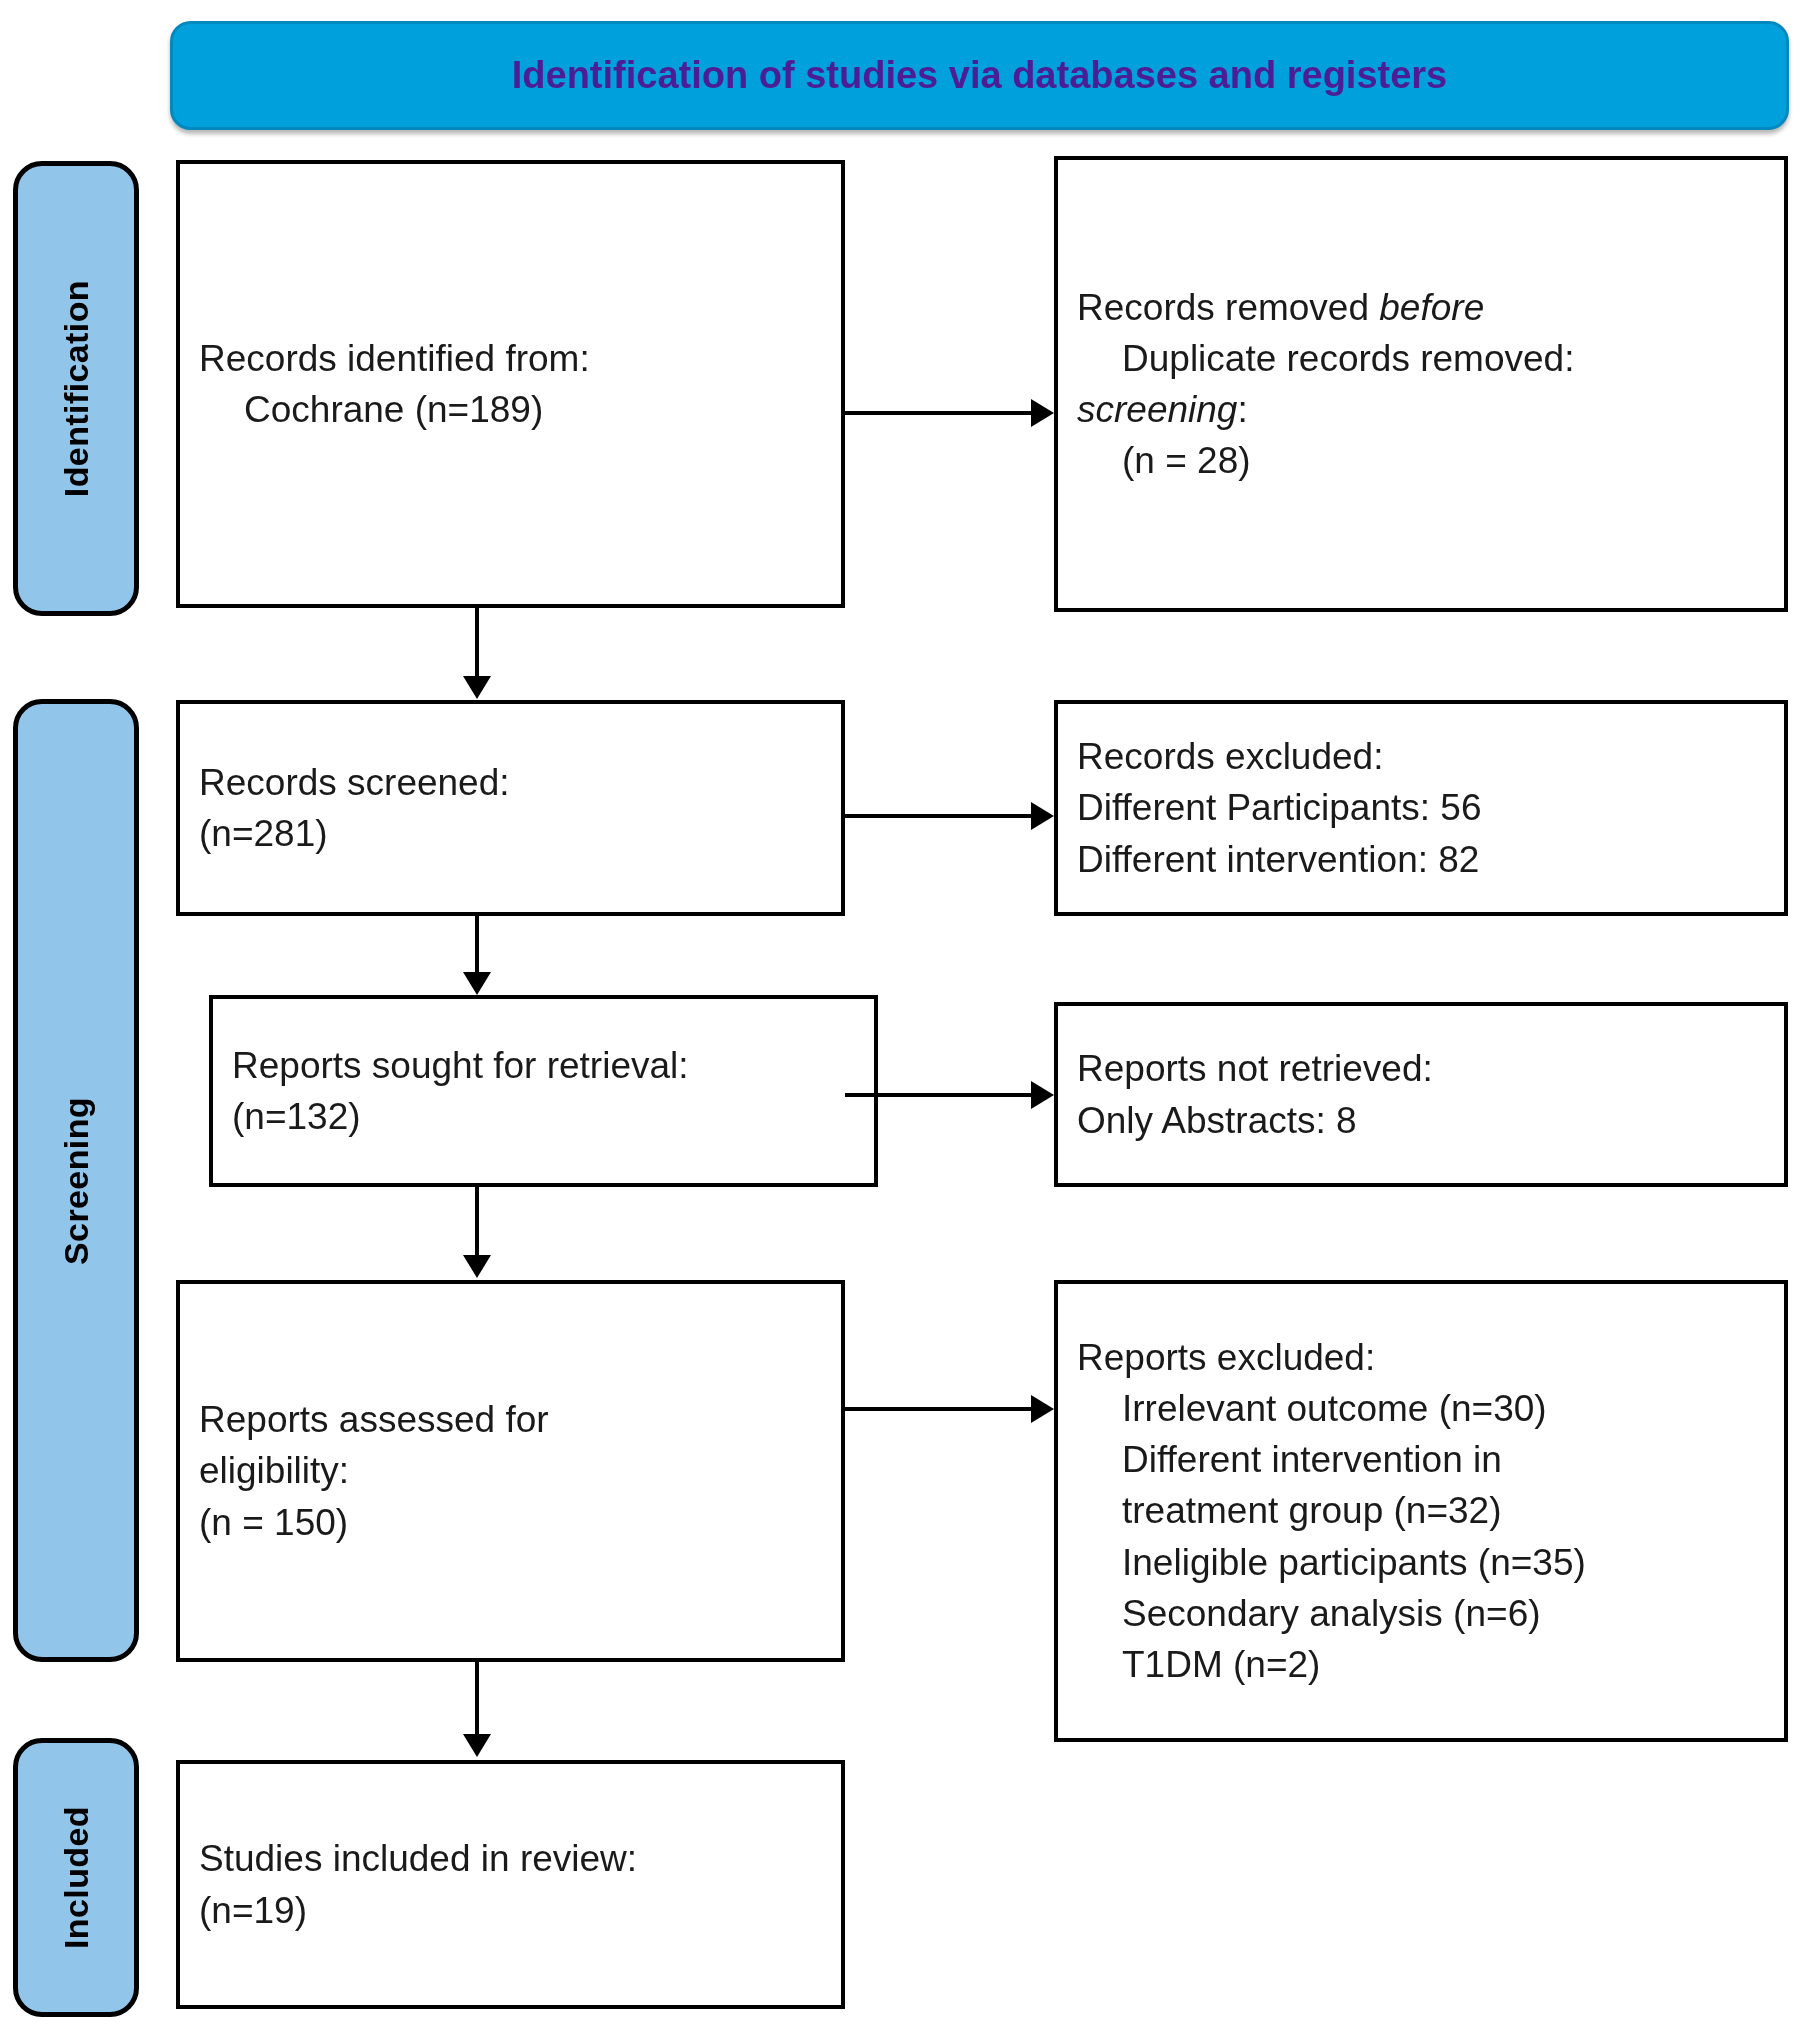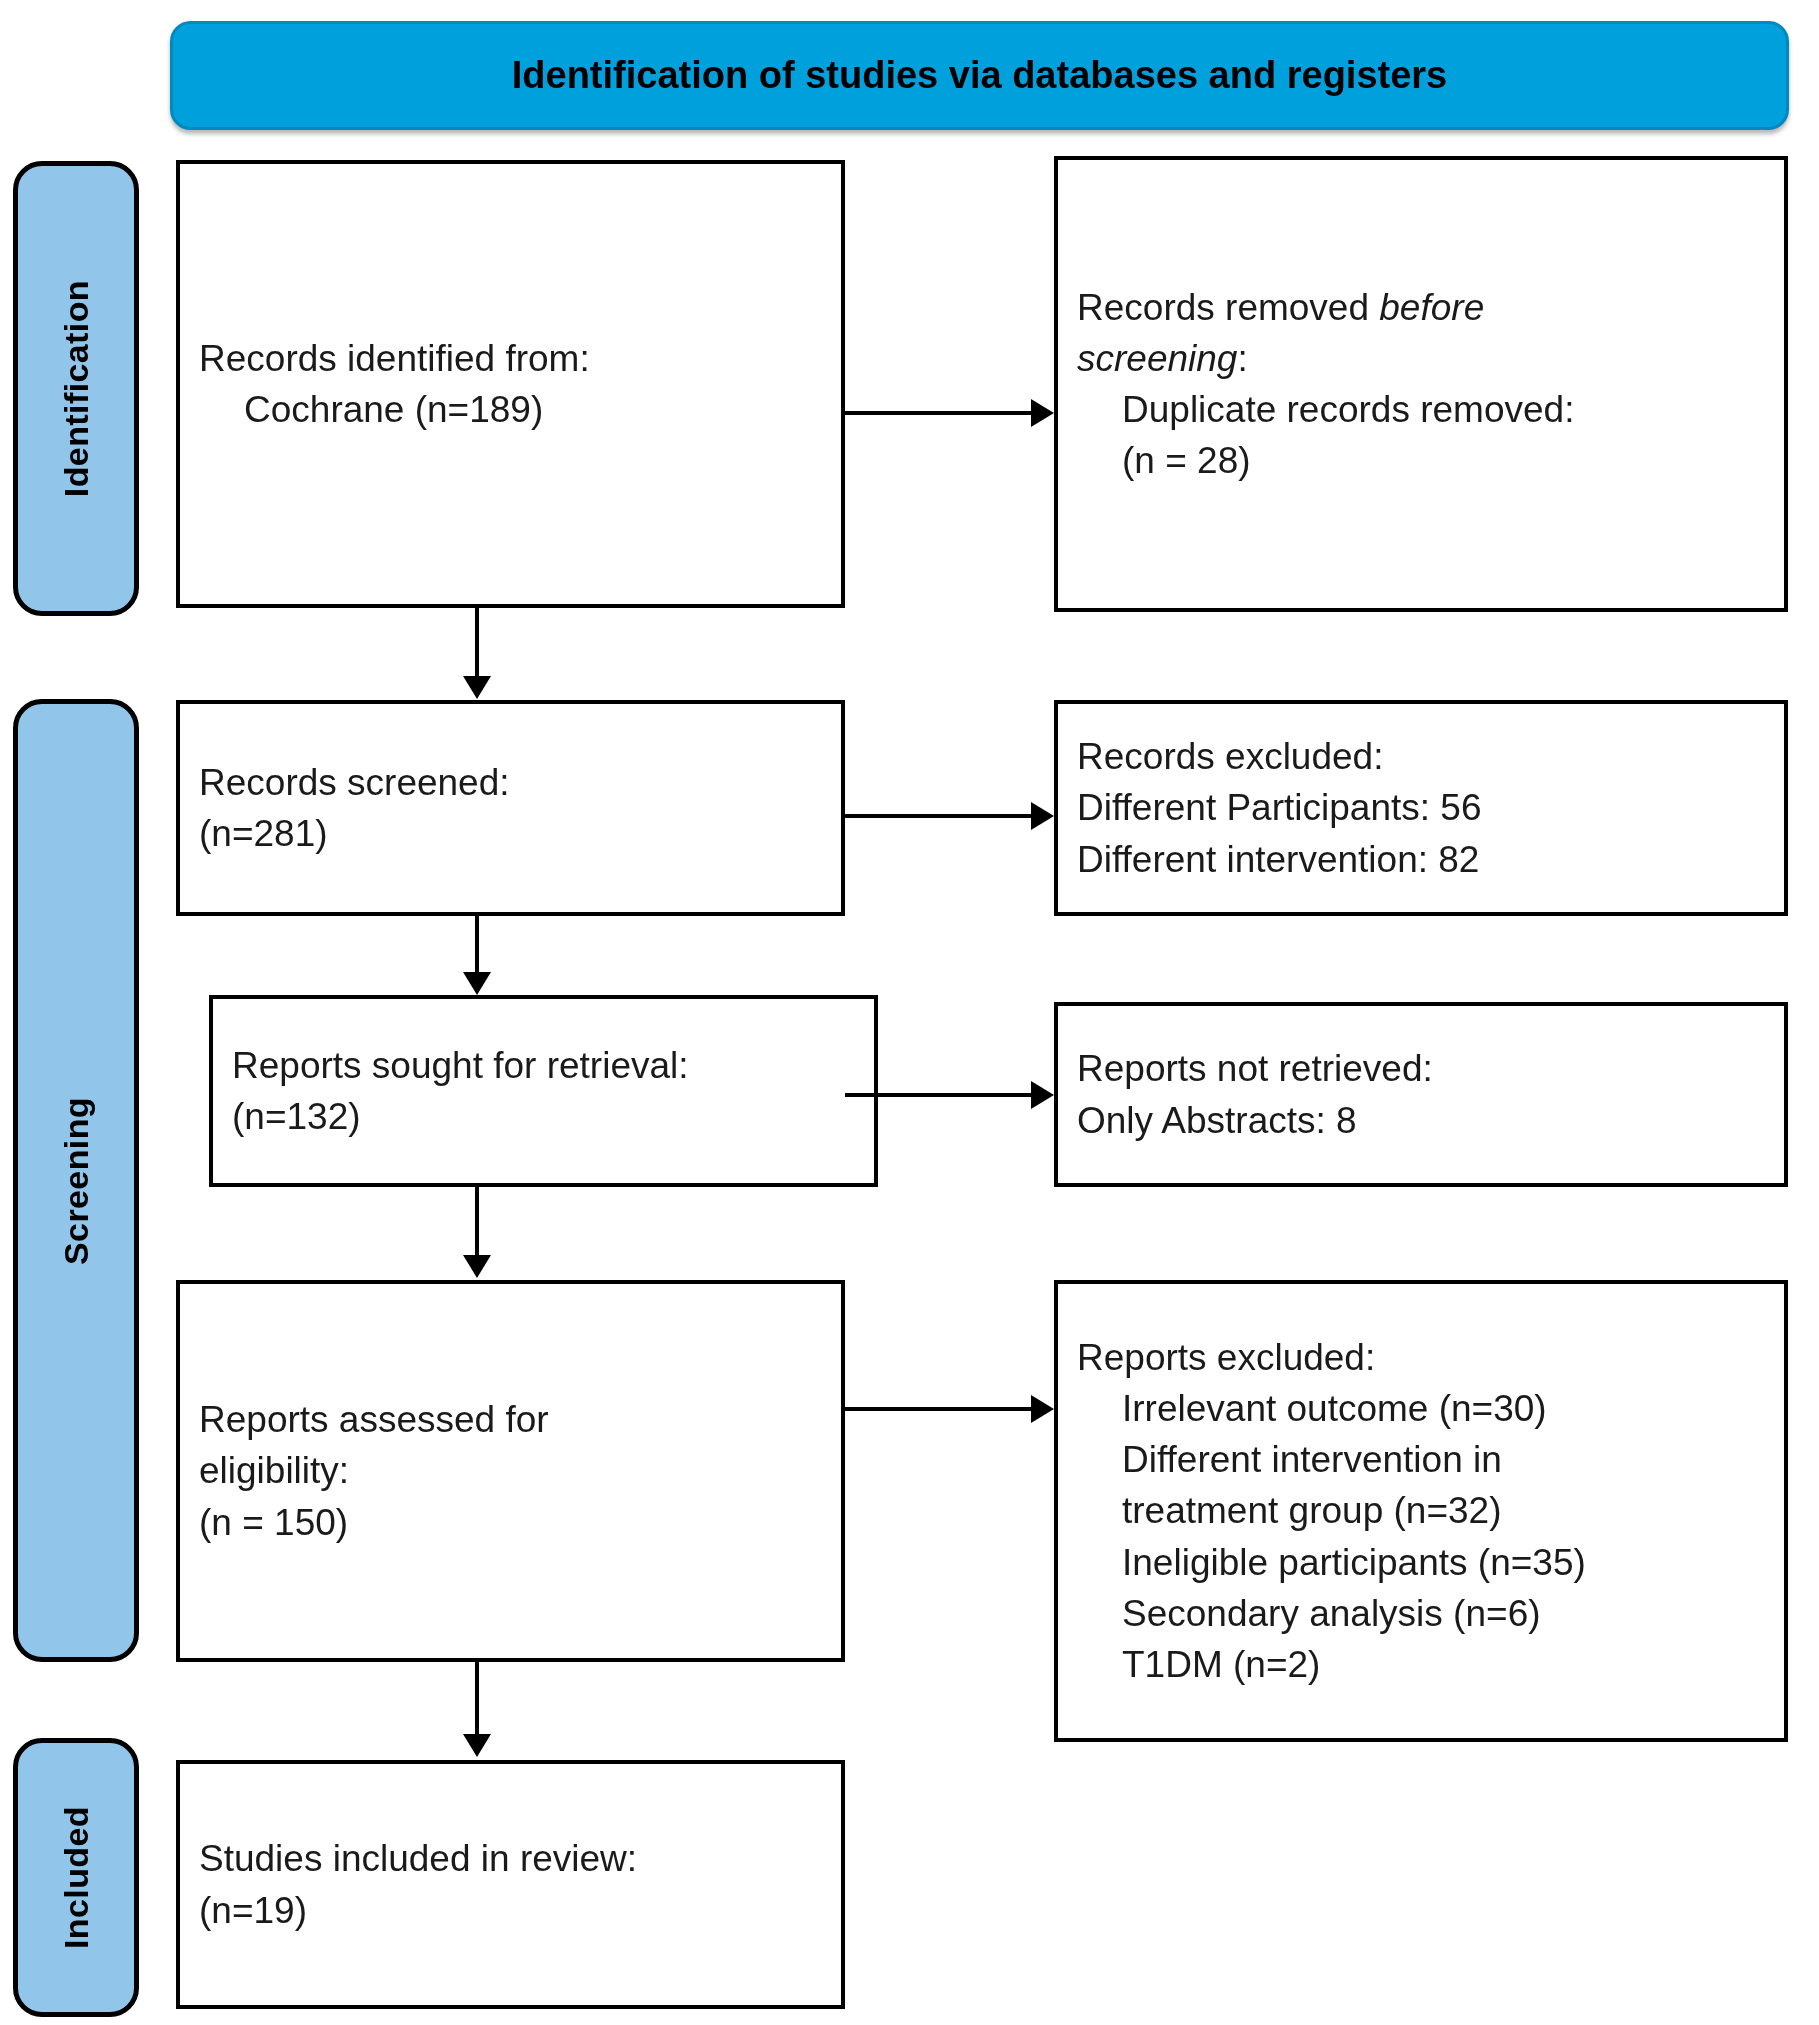--- a/index.html
+++ b/index.html
@@ -51,21 +51,21 @@
     border-radius: 20.5px;
     box-sizing: border-box;
     display: flex;
     align-items: center;
     justify-content: center;
     box-shadow: 0 3.7px 4.4px rgba(0,0,0,0.28);
   }
   #title-banner .title-text {
     font-size: 38px;
     font-weight: bold;
-    color: #000000;
+    color: #4c1d95;
     text-align: center;
   }
 
   
   .flow-box {
     position: absolute;
     background: #ffffff;
     border: 4.4px solid #000000;
     box-sizing: border-box;
     display: flex;
@@ -135,22 +135,22 @@
     <span class="stage-label">Included</span>
   </div>
 
   <div class="flow-box" style="left:176px; top:160px; width:669px; height:448px;">
     <div class="line">Records identified from:</div>
     <div class="line indent">Cochrane (n=189)</div>
   </div>
 
   <div class="flow-box" style="left:1054px; top:156px; width:734px; height:456px;">
     <div class="line italic-mix"><span style="font-style:normal"><span>Records removed </span><span style="font-style: italic; margin-top: 16px;">before</span></span></div>
+    <div class="line indent">Duplicate records removed:</div>
     <div class="line" style="font-style:italic"><span style="font-style: italic;">screening</span><span style="font-style: normal;">:</span></div>
-    <div class="line indent">Duplicate records removed:</div>
     <div class="line indent">(n = 28)</div>
   </div>
 
   <div class="arrow-h" style="left:845px; top:411px; width:209px;">
     <div class="shaft" style="width:189px;"></div>
     <div class="head" style="left:186px;"></div>
   </div>
 
   <div class="arrow-v" style="left:475px; top:608px; height:92px;">
     <div class="shaft" style="height:70px;"></div>

